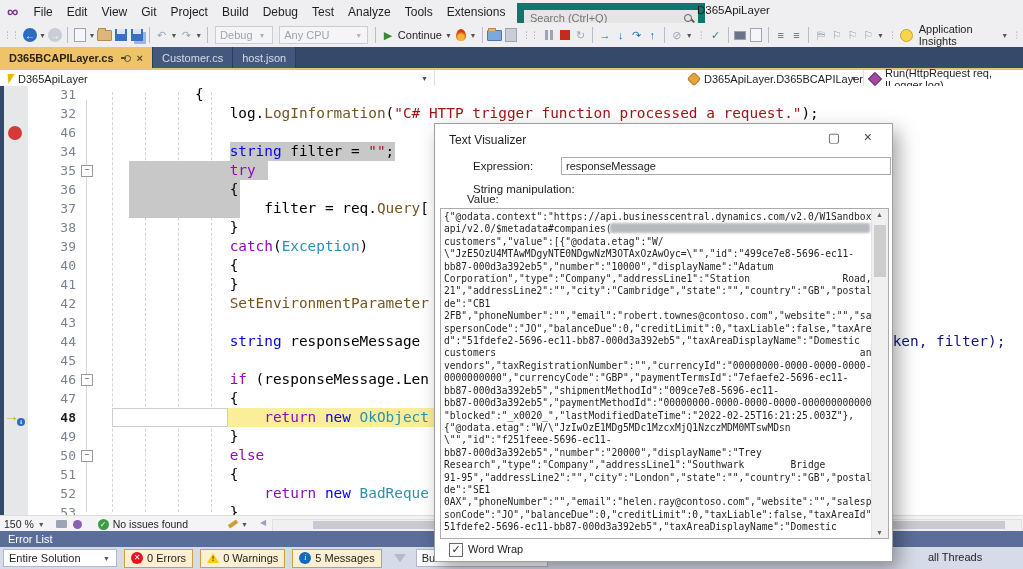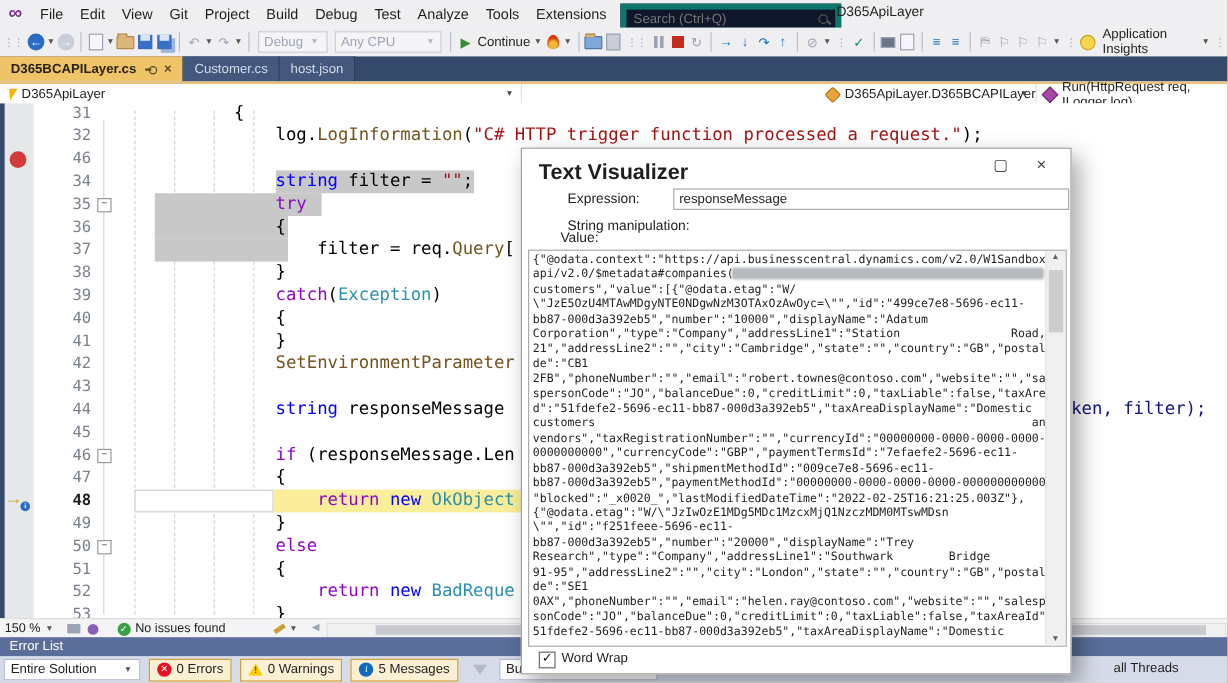--- a/index.html
+++ b/index.html
@@ -3,22 +3,22 @@
 <meta charset="utf-8">
 <style>
   html,body{margin:0;padding:0;background:#888;}
   .app{position:relative;width:1023px;height:569px;overflow:hidden;background:#fff;
        font-family:"Liberation Sans",sans-serif;-webkit-font-smoothing:antialiased;}
   
   .menubar{position:absolute;left:0;top:0;width:100%;height:23px;background:#EFEFF2;
            display:flex;align-items:center;font-size:12px;color:#1E1E1E;}
   .vslogo{font-size:16px;font-weight:bold;color:#7A2F8E;margin:0 8px 0 7px;line-height:23px;}
   .menu-item{padding:3px 7px;cursor:default;}
-  .searchbox{position:absolute;left:517px;top:3px;width:166px;height:15px;border:5px solid #0f766e;
-             background:#0f172a;display:flex;align-items:center;padding:0 4px;}
+  .searchbox{position:absolute;left:517px;top:3px;width:166px;height:15px;border:7px solid #0f766e;
+             background:#e5e5e5;display:flex;align-items:center;padding:0 4px;}
   .searchbox input{border:none;outline:none;flex:1;font-size:11px;color:#6D6D6D;
                    font-family:"Liberation Sans",sans-serif;background:transparent;}
   .lens{width:6px;height:6px;border:1.5px solid #5B5B5B;border-radius:50%;position:relative;margin-right:2px;}
   .lens::after{content:"";position:absolute;width:4px;height:1.5px;background:#5B5B5B;
                transform:rotate(45deg);right:-4px;bottom:-1px;}
   .wintitle{position:absolute;left:697px;top:4px;font-size:11.5px;color:#1E1E1E;}
   
   .toolbar{position:absolute;left:0;top:23px;width:100%;height:24px;background:#EFEFF2;
            display:flex;align-items:center;font-size:11px;color:#1E1E1E;}
   .tb-sep{width:1px;height:16px;background:#B7BDCC;margin:0 4px;}
@@ -113,21 +113,21 @@
   .warn-ic{width:0;height:0;border-left:6px solid transparent;border-right:6px solid transparent;border-bottom:10px solid #FFCC00;position:relative;}
   .warn-ic::after{content:"!";position:absolute;left:-1.5px;top:1px;font-size:8px;color:#5E4A00;font-weight:bold;}
   .info-ic{width:12px;height:12px;border-radius:50%;background:#0F6CBD;color:#fff;font-size:8px;line-height:12px;
            text-align:center;font-style:italic;font-family:"Liberation Serif",serif;}
   .funnel{width:0;height:0;border-left:6px solid transparent;border-right:6px solid transparent;
           border-top:8px solid #B3B9C9;margin-left:12px;}
   .el-right-text{position:absolute;left:928px;top:4px;font-size:11px;color:#1E1E1E;}
   
   .dialog{position:absolute;left:434px;top:123px;width:459px;height:439px;background:#fff;border:1px solid #A0A0A0;
           box-shadow:6px 8px 18px rgba(0,0,0,0.35);z-index:20;box-sizing:border-box;font-size:11.5px;color:#1E1E1E;}
-  .dlg-title{position:absolute;left:14px;top:9px;font-size:18px;font-weight:bold;}
+  .dlg-title{position:absolute;left:14px;top:9px;font-size:12px;}
   .dlg-max{position:absolute;right:52px;top:6px;font-size:13px;color:#444;}
   .dlg-close{position:absolute;right:20px;top:5px;font-size:14px;color:#444;}
   .dlg-label{position:absolute;left:14px;margin-left:24px;}
   .dlg-input{position:absolute;left:126px;width:320px;height:16px;border:1px solid #ABABAB;font-size:11px;
              display:flex;align-items:center;padding:0 4px;}
   .dlg-combo-caret{position:absolute;right:4px;font-size:7px;color:#444;top:5px;}
   .viz-area{position:absolute;left:5px;top:84px;width:447px;height:329px;border:1px solid #ABABAB;overflow:hidden;}
   .viz-text{position:absolute;left:3px;top:2px;right:18px;}
   .vline{font-family:"DejaVu Sans Mono",monospace;font-size:9.6px;line-height:12.4px;white-space:pre;color:#1E1E1E;}
   .viz-sb{position:absolute;right:0;top:0;width:16px;height:100%;background:#F0F0F0;border-left:1px solid #E3E3E3;}

